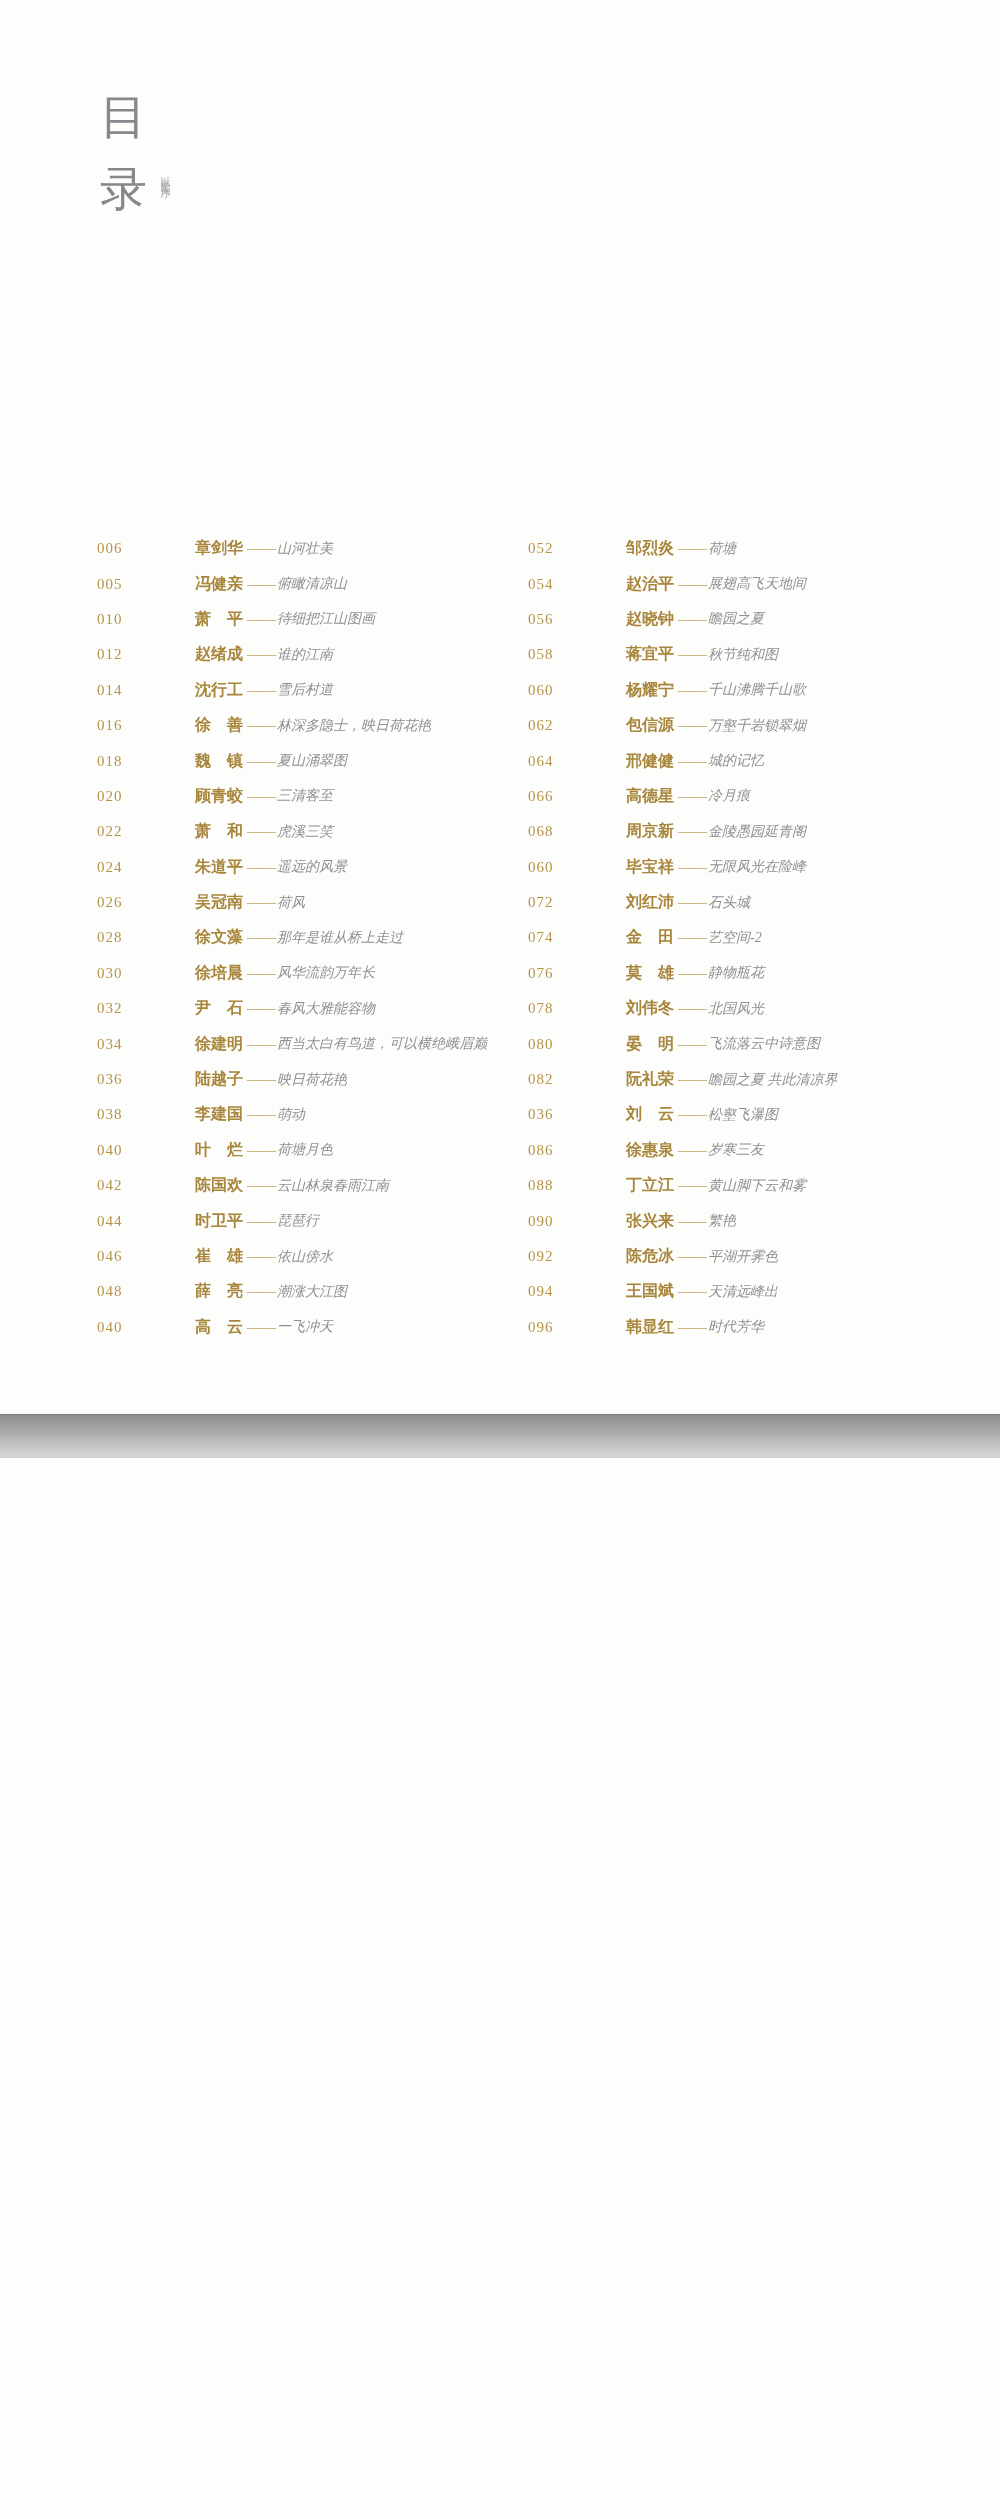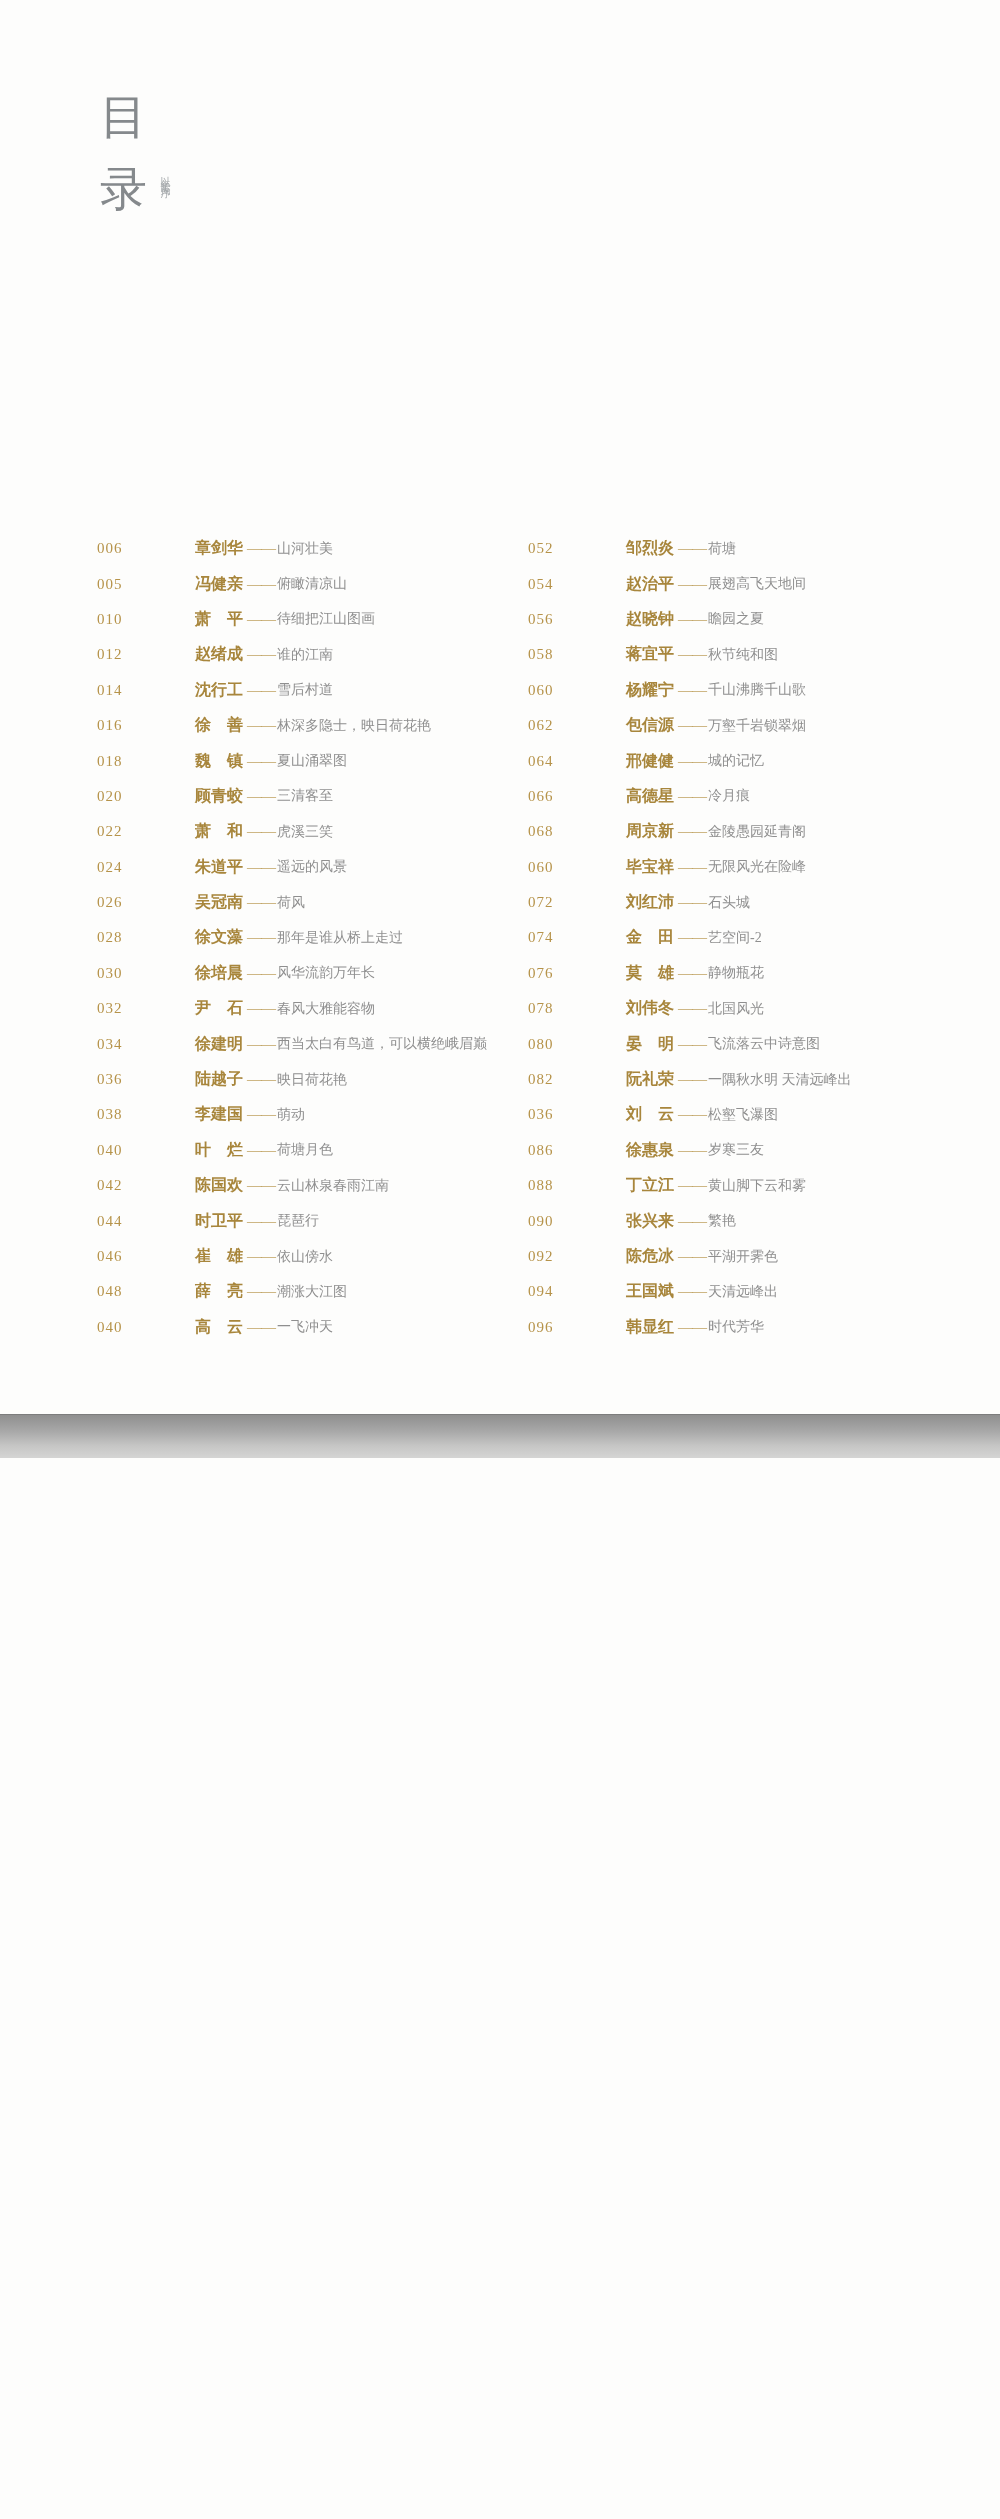--- a/index.html
+++ b/index.html
@@ -29,21 +29,21 @@
   }
   
   .col{position:absolute;display:flex;flex-direction:column;}
   .row{display:flex;align-items:center;white-space:nowrap;}
   .p1 .row{height:35.4px;font-size:15px;}
   .num{color:#b6934a;letter-spacing:1px;flex:0 0 auto;}
   .p1 .num{width:50px;font-size:15px;}
   .name{color:#a8863c;font-weight:bold;flex:0 0 auto;margin-left:48px;}
   .p1 .name{font-size:16px;width:52px;}
   .dash{color:#bfa05e;flex:0 0 auto;margin-right:2px;letter-spacing:-1px;}
-  .title{color:#8f8f8f;}
+  .title{color:#8f8f8f;font-style:italic;}
   .p1 .title{font-size:14px;}
   #col-top-left{left:97px;top:531px;}
   #col-top-right{left:528px;top:531px;}
 </style>
 </head>
 <body>
 
 <div id="canvas">
 
   <div class="sheet" id="sheet-top">
@@ -281,21 +281,21 @@
         <div class="row">
           <span class="num">080</span>
           <span class="name">晏　明</span>
           <span class="dash">——</span>
           <span class="title">飞流落云中诗意图</span>
         </div>
         <div class="row">
           <span class="num">082</span>
           <span class="name">阮礼荣</span>
           <span class="dash">——</span>
-          <span class="title">一隅秋水明 天清远峰出</span>
+          <span class="title">瞻园之夏 共此清凉界</span>
         </div>
         <div class="row">
           <span class="num">036</span>
           <span class="name">刘　云</span>
           <span class="dash">——</span>
           <span class="title">松壑飞瀑图</span>
         </div>
         <div class="row">
           <span class="num">086</span>
           <span class="name">徐惠泉</span>

